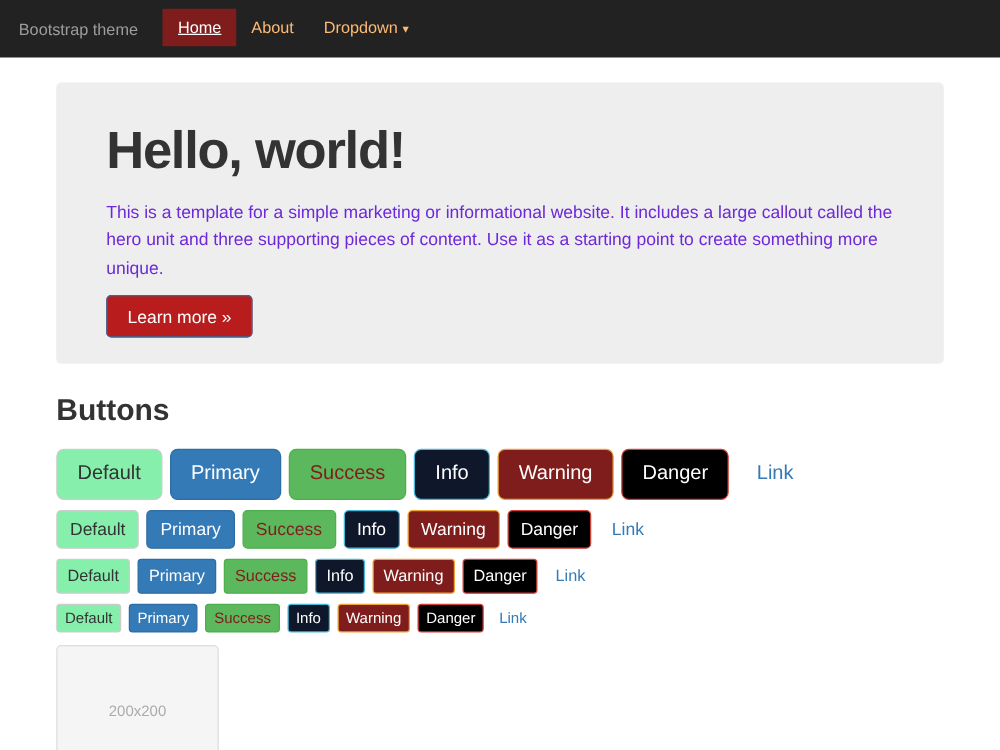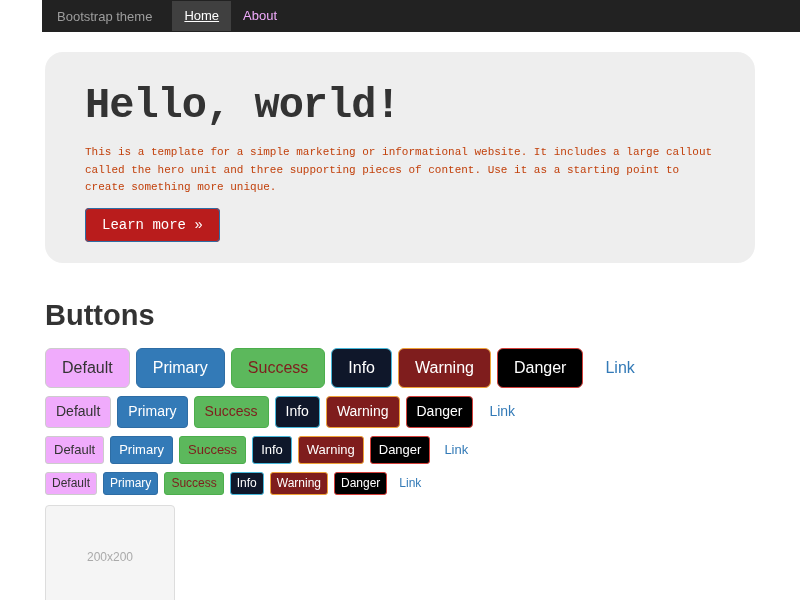--- a/index.html
+++ b/index.html
@@ -1,94 +1,92 @@
 <!DOCTYPE html>
 <html><head>
   <meta charset="utf-8">
   <style>
     * { box-sizing: border-box; margin: 0; padding: 0; }
     body { font-family: "Helvetica Neue", Helvetica, Arial, sans-serif; font-size: 14px; color: #333; background: #fff; }
 
     
     .navbar {
       background-color: #222;
-      height: 32px;
+      height: 46px;
       display: flex;
       align-items: center;
       padding: 0 15px;
-      margin-left: 42px;
     }
     .navbar-brand {
       color: #9d9d9d;
       font-size: 13px;
       margin-right: 20px;
       text-decoration: none;
     }
     .navbar-nav {
       display: flex;
       list-style: none;
       gap: 0;
     }
     .navbar-nav li a {
-      color: #f0abfc;
+      color: #fdba74;
       text-decoration: none;
       padding: 6px 12px;
       font-size: 13px;
       display: block;
       line-height: 18px;
     }
     .navbar-nav li.active a {
       color: #fff;
-      background-color: #404040;
+      background-color: #7f1d1d;
       text-decoration: underline;
     }
     .dropdown-arrow { font-size: 10px; }
 
     
     .container {
       max-width: 740px;
       margin: 0 auto;
       padding: 20px 15px;
     }
 
     
     .jumbotron {
       background-color: #eee;
-      border-radius: 18px;
+      border-radius: 4px;
       padding: 30px 40px;
-      margin-bottom: 36px;
-      font-family: Liberation Mono, monospace;
+      margin-bottom: 24px;
     }
     .jumbotron h1 {
       font-size: 42px;
       font-weight: bold;
       color: #333;
       margin-bottom: 14px;
       letter-spacing: -1px;
     }
     .jumbotron p {
-      font-size: 11px;
-      color: #c2410c;
+      font-size: 14px;
+      color: #6d28d9;
       margin-bottom: 20px;
       line-height: 1.6;
     }
     .btn-primary-hero {
       background-color: #b91c1c;
       color: #fff;
       border: 1px solid #2e6da4;
       padding: 8px 16px;
       border-radius: 4px;
       font-size: 14px;
       cursor: pointer;
       text-decoration: none;
     }
 
     
     .section-title {
-      font-size: 29px;
+      font-size: 24px;
       font-weight: bold;
       margin-bottom: 16px;
       color: #333;
     }
 
     
     .btn-row {
       display: flex;
       align-items: center;
       gap: 6px;
@@ -126,21 +124,21 @@
       border-radius: 3px;
     }
     
     .btn-xs {
       padding: 2px 6px;
       font-size: 12px;
       border-radius: 3px;
     }
 
     
-    .btn-default { background-color: #f0abfc; border-color: #ccc; color: #333; }
+    .btn-default { background-color: #86efac; border-color: #ccc; color: #333; }
     .btn-primary { background-color: #337ab7; border-color: #2e6da4; color: #fff; }
     .btn-success { background-color: #5cb85c; border-color: #4cae4c; color: #7f1d1d; }
     .btn-info { background-color: #0f172a; border-color: #46b8da; color: #fff; }
     .btn-warning { background-color: #7f1d1d; border-color: #eea236; color: #fff; }
     .btn-danger { background-color: #000000; border-color: #d43f3a; color: #fff; }
     .btn-link { background: none; border: none; color: #337ab7; text-decoration: none; cursor: pointer; }
 
     
     .thumbnails-section { margin-top: 10px; }
     .thumbnail-box {
@@ -161,20 +159,26 @@
 
 <nav class="navbar">
   <a class="navbar-brand">Bootstrap theme</a>
   <ul class="navbar-nav">
     <li class="active">
       <a href="#">Home</a>
     </li>
     <li>
       <a href="#">About</a>
     </li>
+    <li>
+      <a href="#">
+        <span>Dropdown</span>
+        <span class="dropdown-arrow"> ▾</span>
+      </a>
+    </li>
   </ul>
 </nav>
 
 <div class="container">
 
   <div class="jumbotron">
     <h1>Hello, world!</h1>
     <p>This is a template for a simple marketing or informational website. It includes a large callout called the hero unit and three supporting pieces of content. Use it as a starting point to create something more unique.</p>
     <a href="#" class="btn-primary-hero">Learn more »</a>
   </div>

